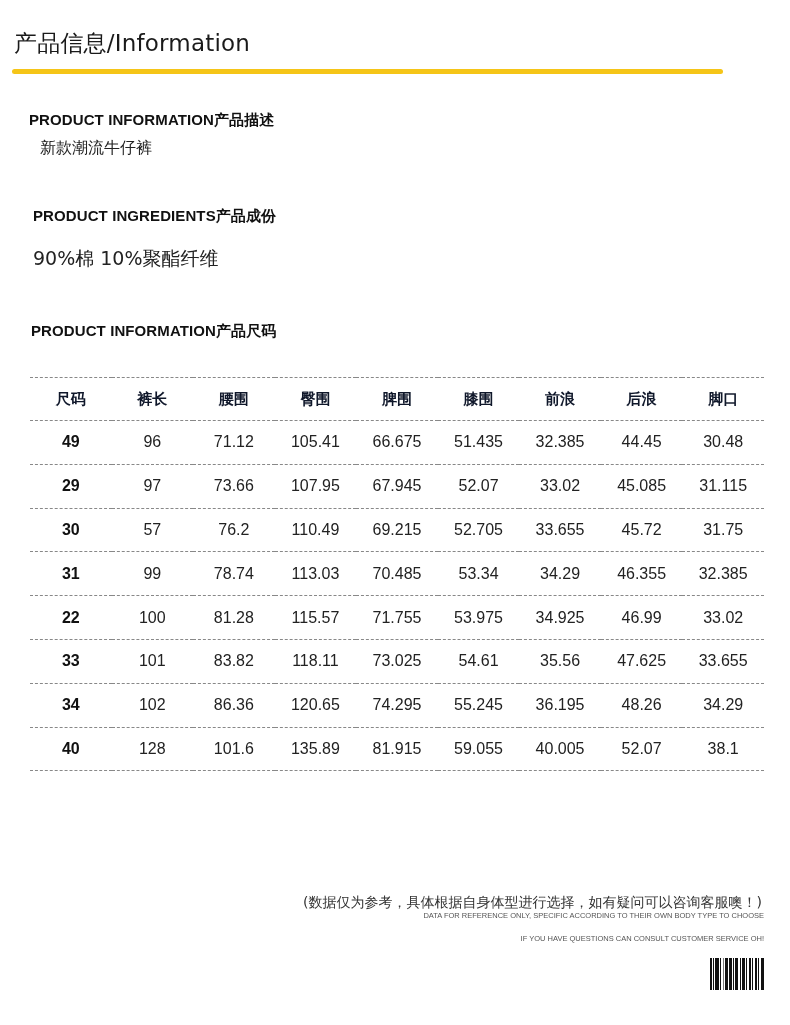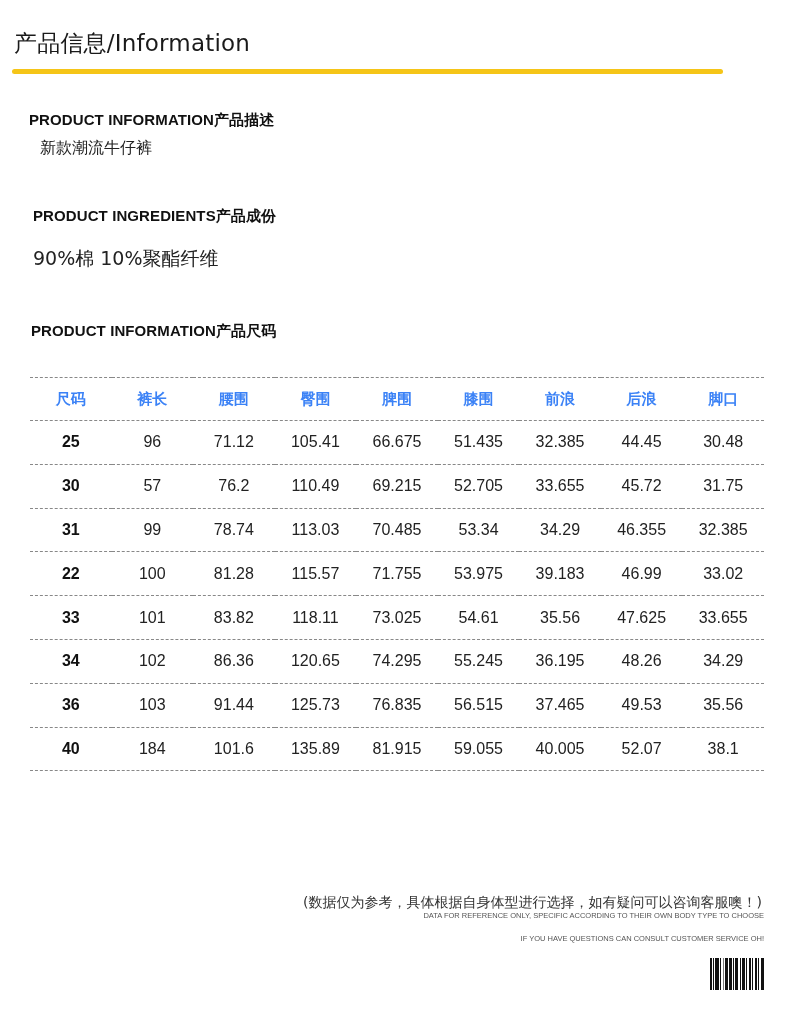--- a/index.html
+++ b/index.html
@@ -7,21 +7,21 @@
     .abs { position: absolute; }
     .title { left: 14px; top: 28px; font-size: 23px; color: #1a1a1a; letter-spacing: 0.2px; font-family: "DejaVu Sans", sans-serif; }
     .title-bar { left: 12px; top: 69px; width: 711px; height: 5px; background: #f5c518; border-radius: 3px; }
     .sec-head { font-weight: bold; font-size: 15px; color: #111; letter-spacing: 0.1px; }
     .sec-body { font-family: "DejaVu Sans", sans-serif; color: #222; }
     .desc { left: 40px; top: 138px; font-size: 16px; }
     .ingr { left: 33px; top: 246px; font-size: 19px; }
     table.size { position: absolute; left: 30px; top: 377px; width: 734px; border-collapse: collapse; table-layout: fixed; }
     table.size th, table.size td { text-align: center; height: 42px; padding: 0; border-top: 1px dashed #888; font-size: 16px; color: #222; }
     table.size tr:last-child td { border-bottom: 1px dashed #888; }
-    table.size th { font-weight: bold; font-family: "DejaVu Sans", sans-serif; font-size: 15px; color: #3b82f6; }
+    table.size th { font-weight: bold; font-family: "DejaVu Sans", sans-serif; font-size: 15px; color: #0f172a; }
     table.size td.size-cell { font-weight: bold; color: #111; }
     table.size tr.data-row td { height: 42.8px; }
     .note-cn { right: 28px; top: 882px; font-size: 14px; color: #333; font-family: "DejaVu Sans", sans-serif; margin-top: 12px; }
     .note-en { right: 26px; font-size: 7.5px; color: #555; letter-spacing: 0; }
     .note-en1 { top: 911px; }
     .note-en2 { top: 934px; }
     .barcode { left: 710px; top: 958px; width: 54px; height: 32px; display: flex; align-items: stretch; }
     .barcode span { display: block; height: 100%; }
   </style>
 </head>
@@ -47,29 +47,40 @@
       <th>臀围</th>
       <th>脾围</th>
       <th>膝围</th>
       <th>前浪</th>
       <th>后浪</th>
       <th>脚口</th>
     </tr>
   </thead>
   <tbody id="size-rows">
       <tr class="data-row">
-        <td class="size-cell">25</td>
+        <td class="size-cell">49</td>
         <td>96</td>
         <td>71.12</td>
         <td>105.41</td>
         <td>66.675</td>
         <td>51.435</td>
         <td>32.385</td>
         <td>44.45</td>
         <td>30.48</td>
+      </tr>
+      <tr class="data-row">
+        <td class="size-cell">29</td>
+        <td>97</td>
+        <td>73.66</td>
+        <td>107.95</td>
+        <td>67.945</td>
+        <td>52.07</td>
+        <td>33.02</td>
+        <td>45.085</td>
+        <td>31.115</td>
       </tr>
       <tr class="data-row">
         <td class="size-cell">30</td>
         <td>57</td>
         <td>76.2</td>
         <td>110.49</td>
         <td>69.215</td>
         <td>52.705</td>
         <td>33.655</td>
         <td>45.72</td>
@@ -86,21 +97,21 @@
         <td>46.355</td>
         <td>32.385</td>
       </tr>
       <tr class="data-row">
         <td class="size-cell">22</td>
         <td>100</td>
         <td>81.28</td>
         <td>115.57</td>
         <td>71.755</td>
         <td>53.975</td>
-        <td>39.183</td>
+        <td>34.925</td>
         <td>46.99</td>
         <td>33.02</td>
       </tr>
       <tr class="data-row">
         <td class="size-cell">33</td>
         <td>101</td>
         <td>83.82</td>
         <td>118.11</td>
         <td>73.025</td>
         <td>54.61</td>
@@ -113,33 +124,22 @@
         <td>102</td>
         <td>86.36</td>
         <td>120.65</td>
         <td>74.295</td>
         <td>55.245</td>
         <td>36.195</td>
         <td>48.26</td>
         <td>34.29</td>
       </tr>
       <tr class="data-row">
-        <td class="size-cell">36</td>
-        <td>103</td>
-        <td>91.44</td>
-        <td>125.73</td>
-        <td>76.835</td>
-        <td>56.515</td>
-        <td>37.465</td>
-        <td>49.53</td>
-        <td>35.56</td>
-      </tr>
-      <tr class="data-row">
         <td class="size-cell">40</td>
-        <td>184</td>
+        <td>128</td>
         <td>101.6</td>
         <td>135.89</td>
         <td>81.915</td>
         <td>59.055</td>
         <td>40.005</td>
         <td>52.07</td>
         <td>38.1</td>
       </tr>
     </tbody>
 </table>

